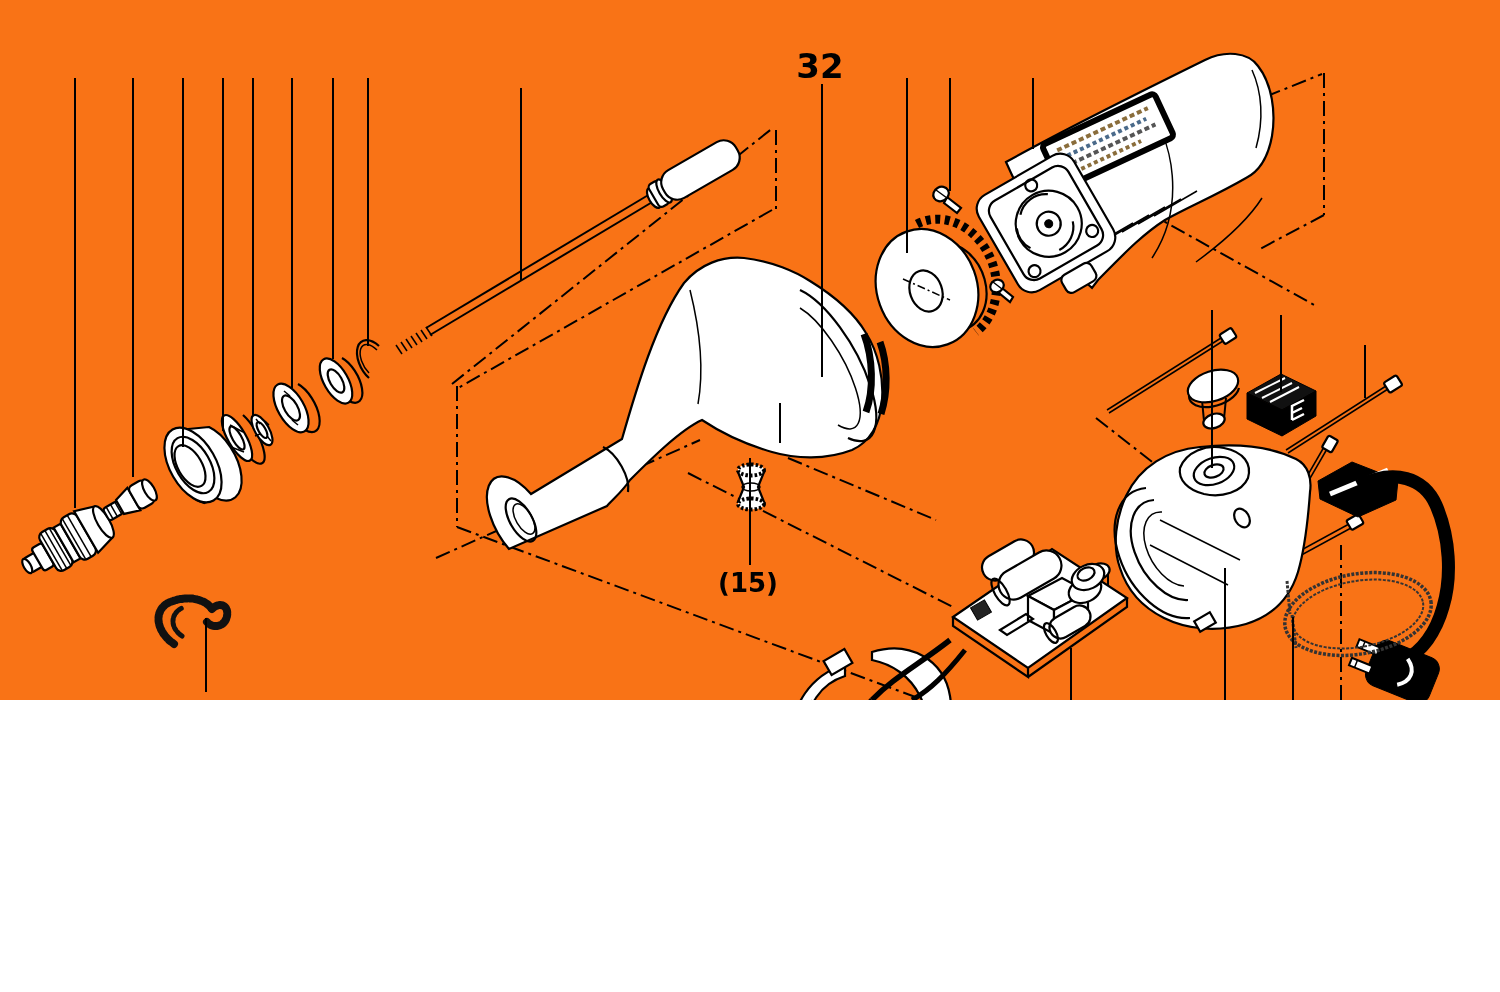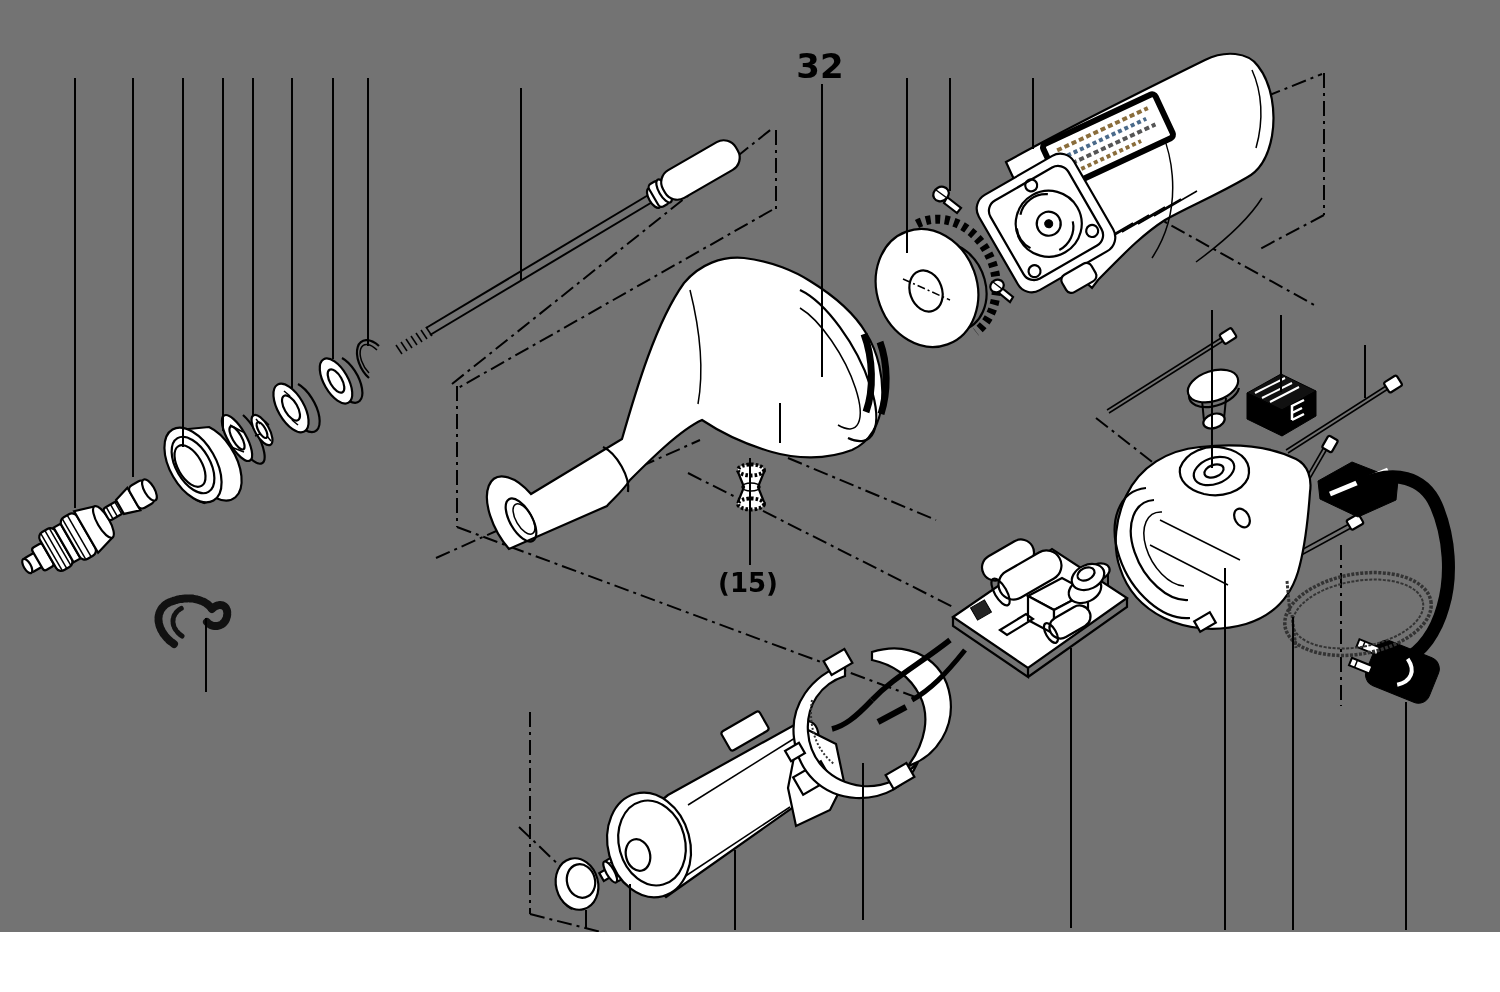--- a/index.html
+++ b/index.html
@@ -1,16 +1,16 @@
 <!DOCTYPE html>
 <html><head>
 <meta charset="utf-8">
 <style>
   html,body{margin:0;padding:0;background:#ffffff;}
-  .stage{position:relative;width:1500px;height:932px;background:#737373;overflow:hidden;
+  .stage{position:relative;width:1500px;height:700px;background:#f97316;overflow:hidden;
          font-family:"DejaVu Sans",sans-serif;}
   svg{position:absolute;left:0;top:0;}
   .ln{stroke:#000;stroke-width:2;fill:none;}
   .dd{stroke:#000;stroke-width:2;fill:none;stroke-dasharray:15 5 3 5;}
   .pt{stroke:#000;stroke-width:2.2;fill:#ffffff;}
   .pto{stroke:#000;stroke-width:2.2;fill:none;}
   .thin{stroke:#000;stroke-width:1.5;fill:none;}
   .blk{fill:#000;stroke:#000;stroke-width:1;}
   .callout{font-family:"DejaVu Sans",sans-serif;font-weight:700;fill:#000;}
 </style>

